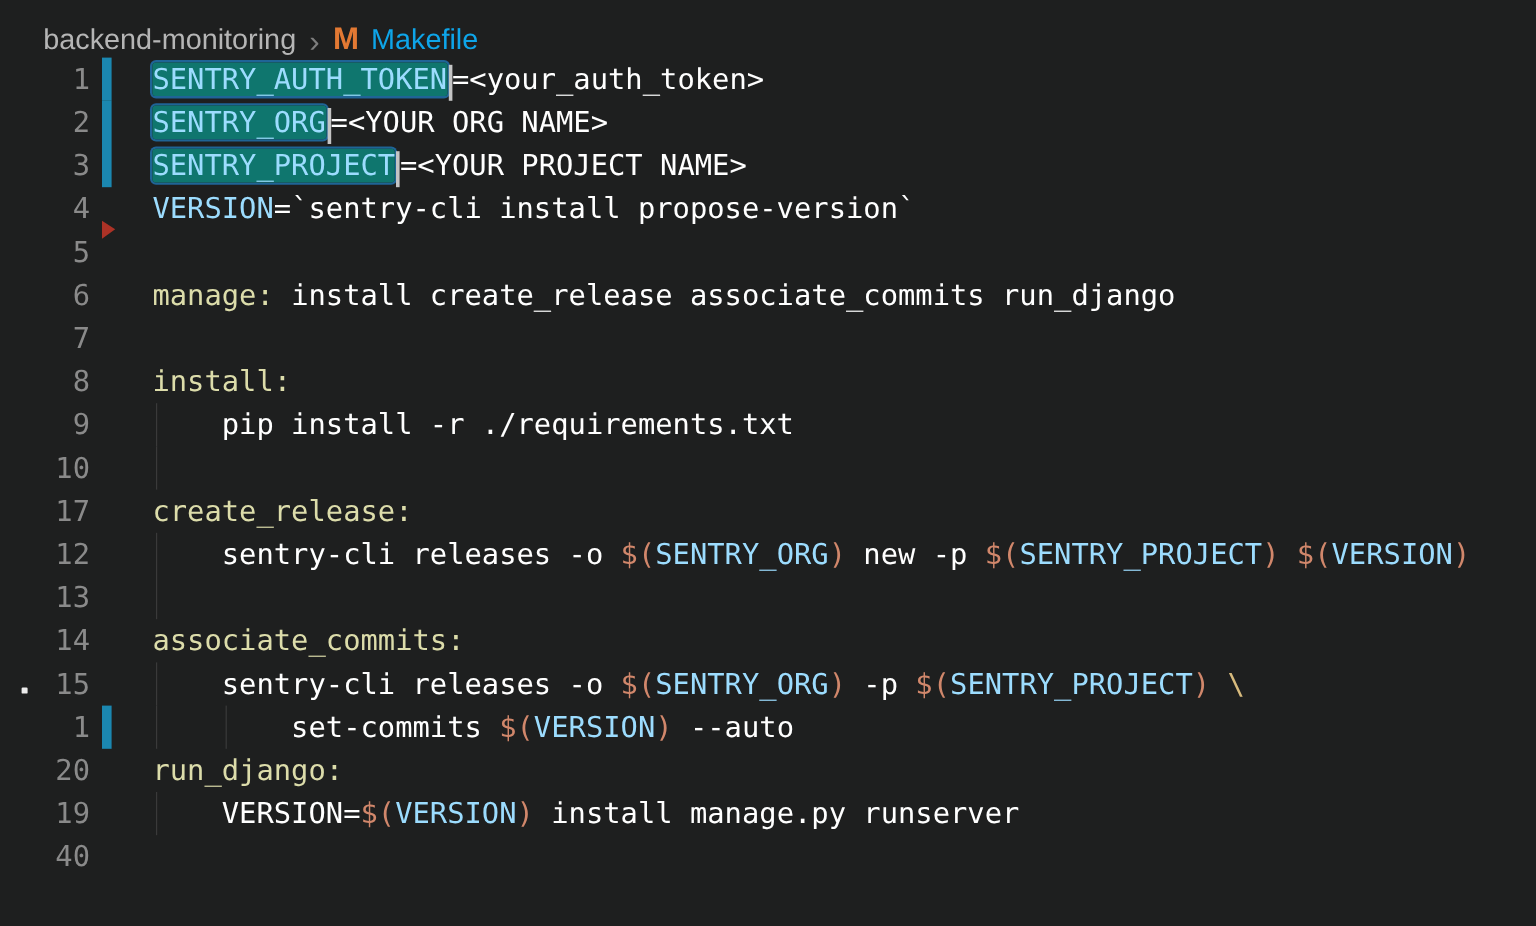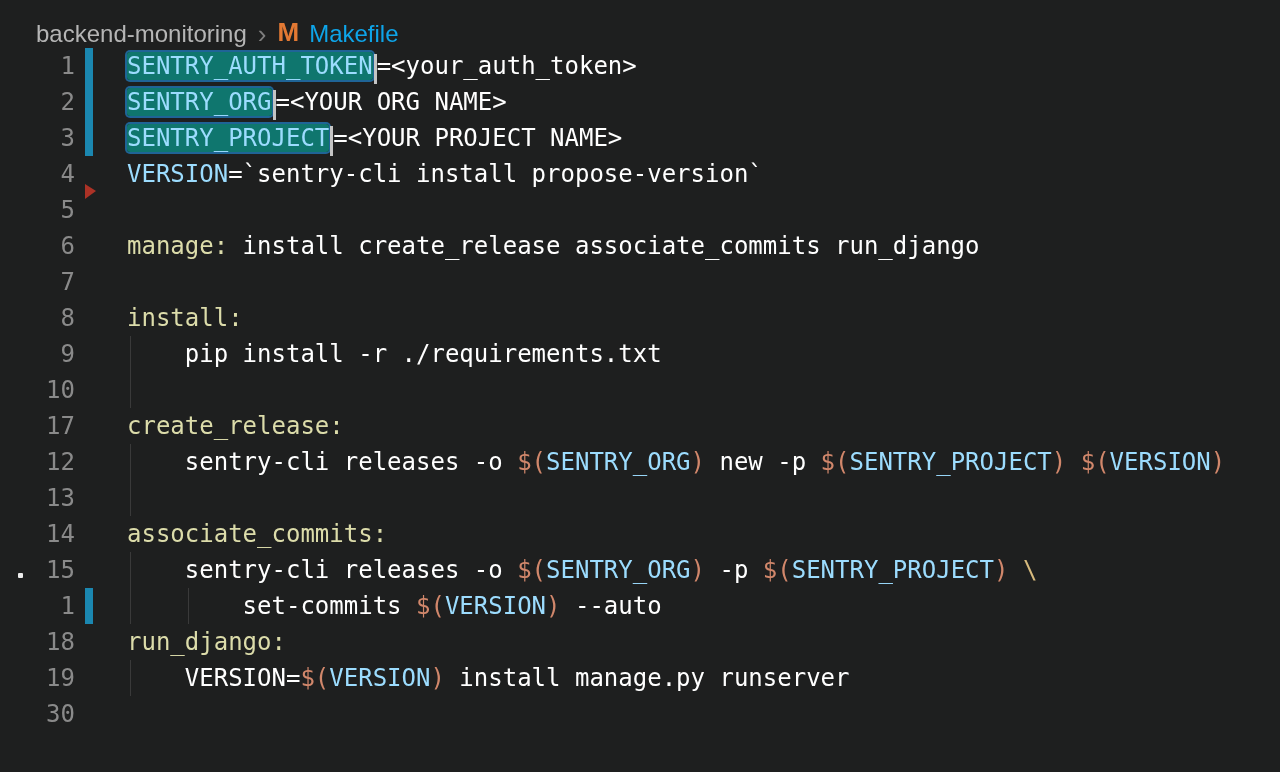--- a/index.html
+++ b/index.html
@@ -140,32 +140,32 @@
       <div class="line">
         <div class="guide" style="left: 130px;"></div>
         <div class="guide" style="left: 187.7px;"></div>
         <div class="num">1</div>
         <div class="barslot">
           <div class="modbar"></div>
         </div>
         <pre class="content"><span class="tk-plain">        set-commits </span><span class="tk-paren">$(</span><span class="tk-var">VERSION</span><span class="tk-paren">)</span><span class="tk-plain"> --auto</span></pre>
       </div>
       <div class="line">
-        <div class="num">18</div>
+        <div class="num">20</div>
         <div class="barslot"></div>
         <pre class="content"><span class="tk-target">run_django:</span></pre>
       </div>
       <div class="line">
         <div class="guide" style="left: 130px;"></div>
         <div class="num">19</div>
         <div class="barslot"></div>
         <pre class="content"><span class="tk-plain">    VERSION=</span><span class="tk-paren">$(</span><span class="tk-var">VERSION</span><span class="tk-paren">)</span><span class="tk-plain"> install manage.py runserver</span></pre>
       </div>
       <div class="line">
-        <div class="num">30</div>
+        <div class="num">40</div>
         <div class="barslot"></div>
         <pre class="content"></pre>
       </div>
     </div>
 
   <div class="red-marker"></div>
   <div class="stray-dot"></div>
 
 </div>
 

